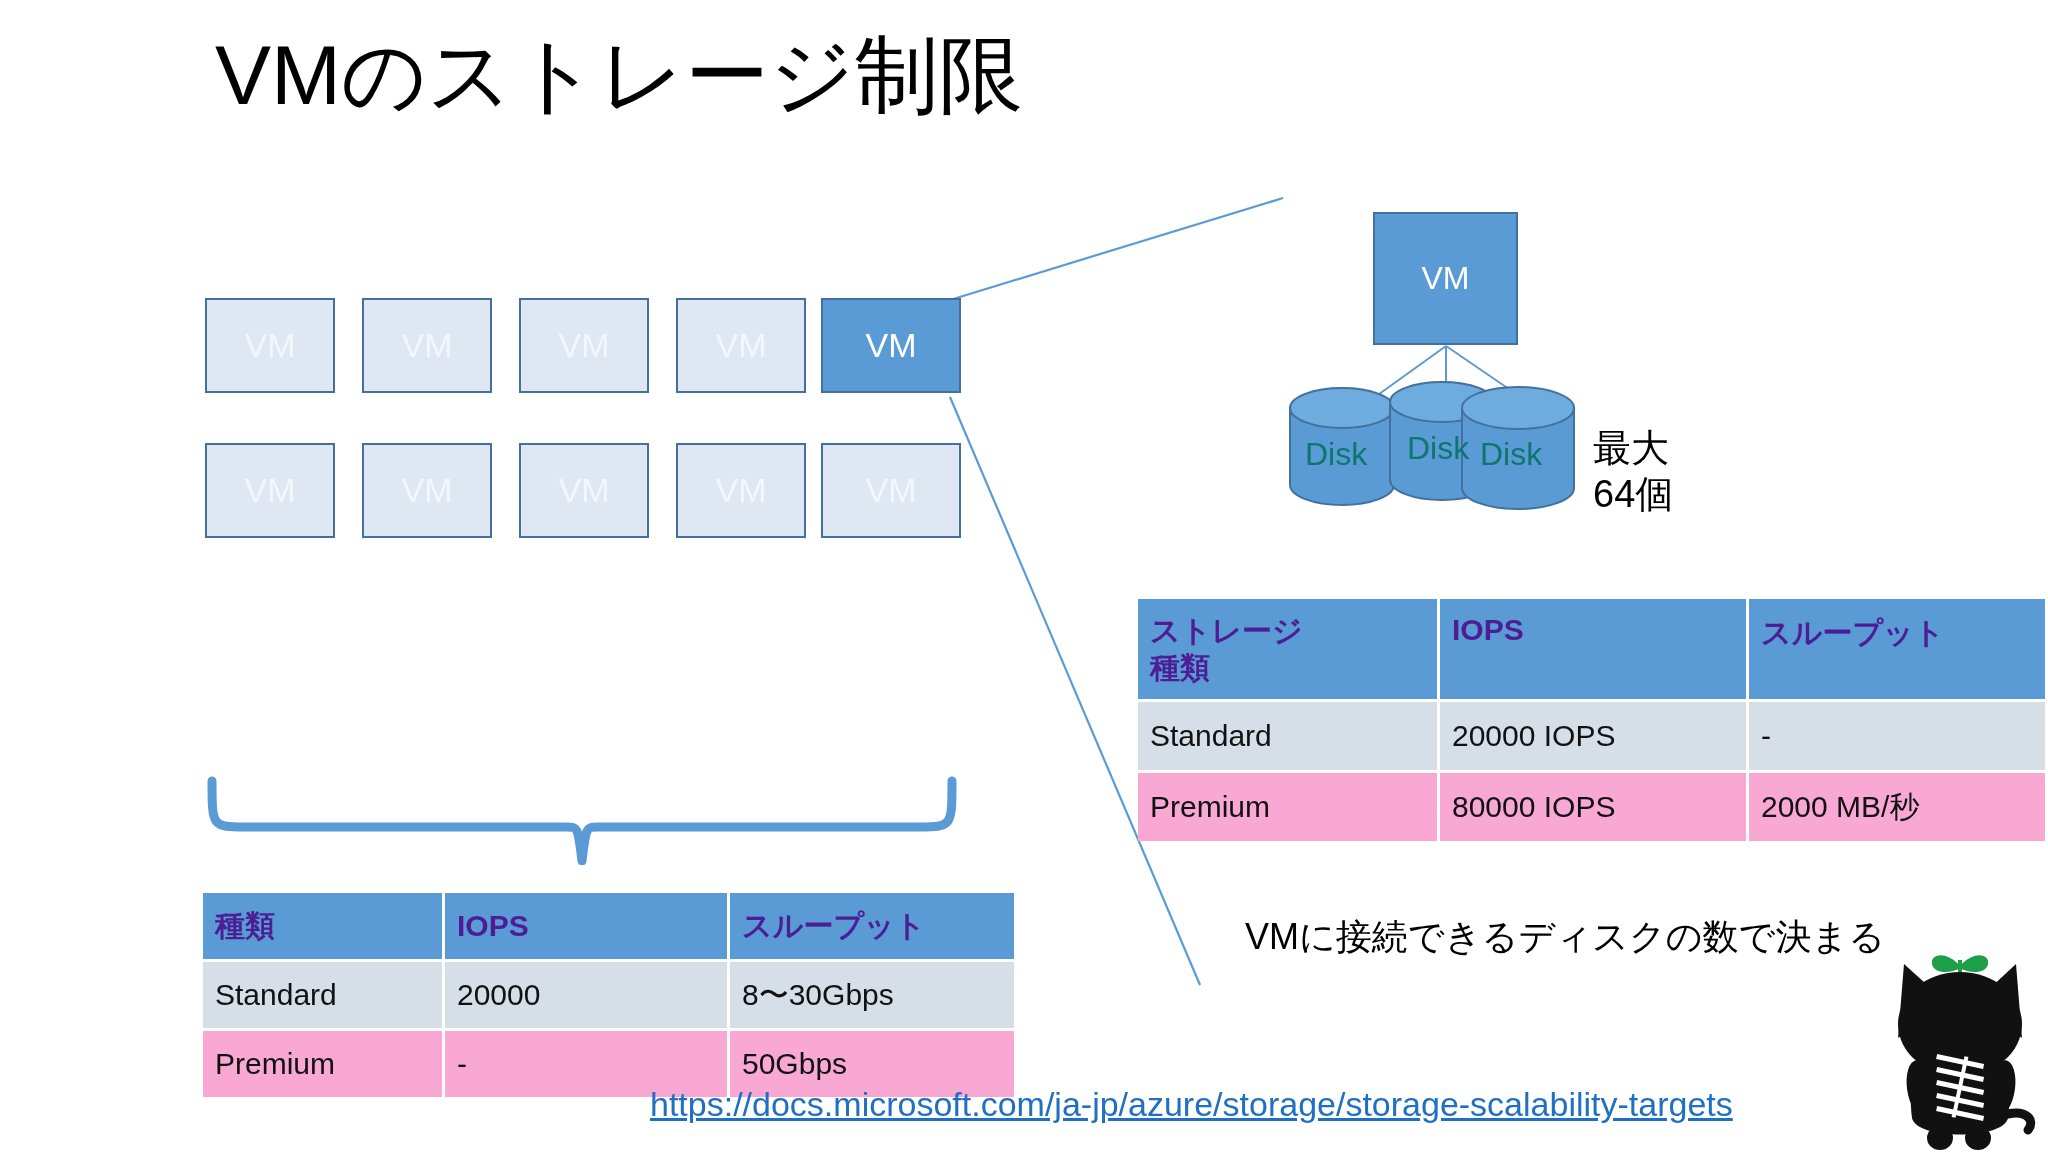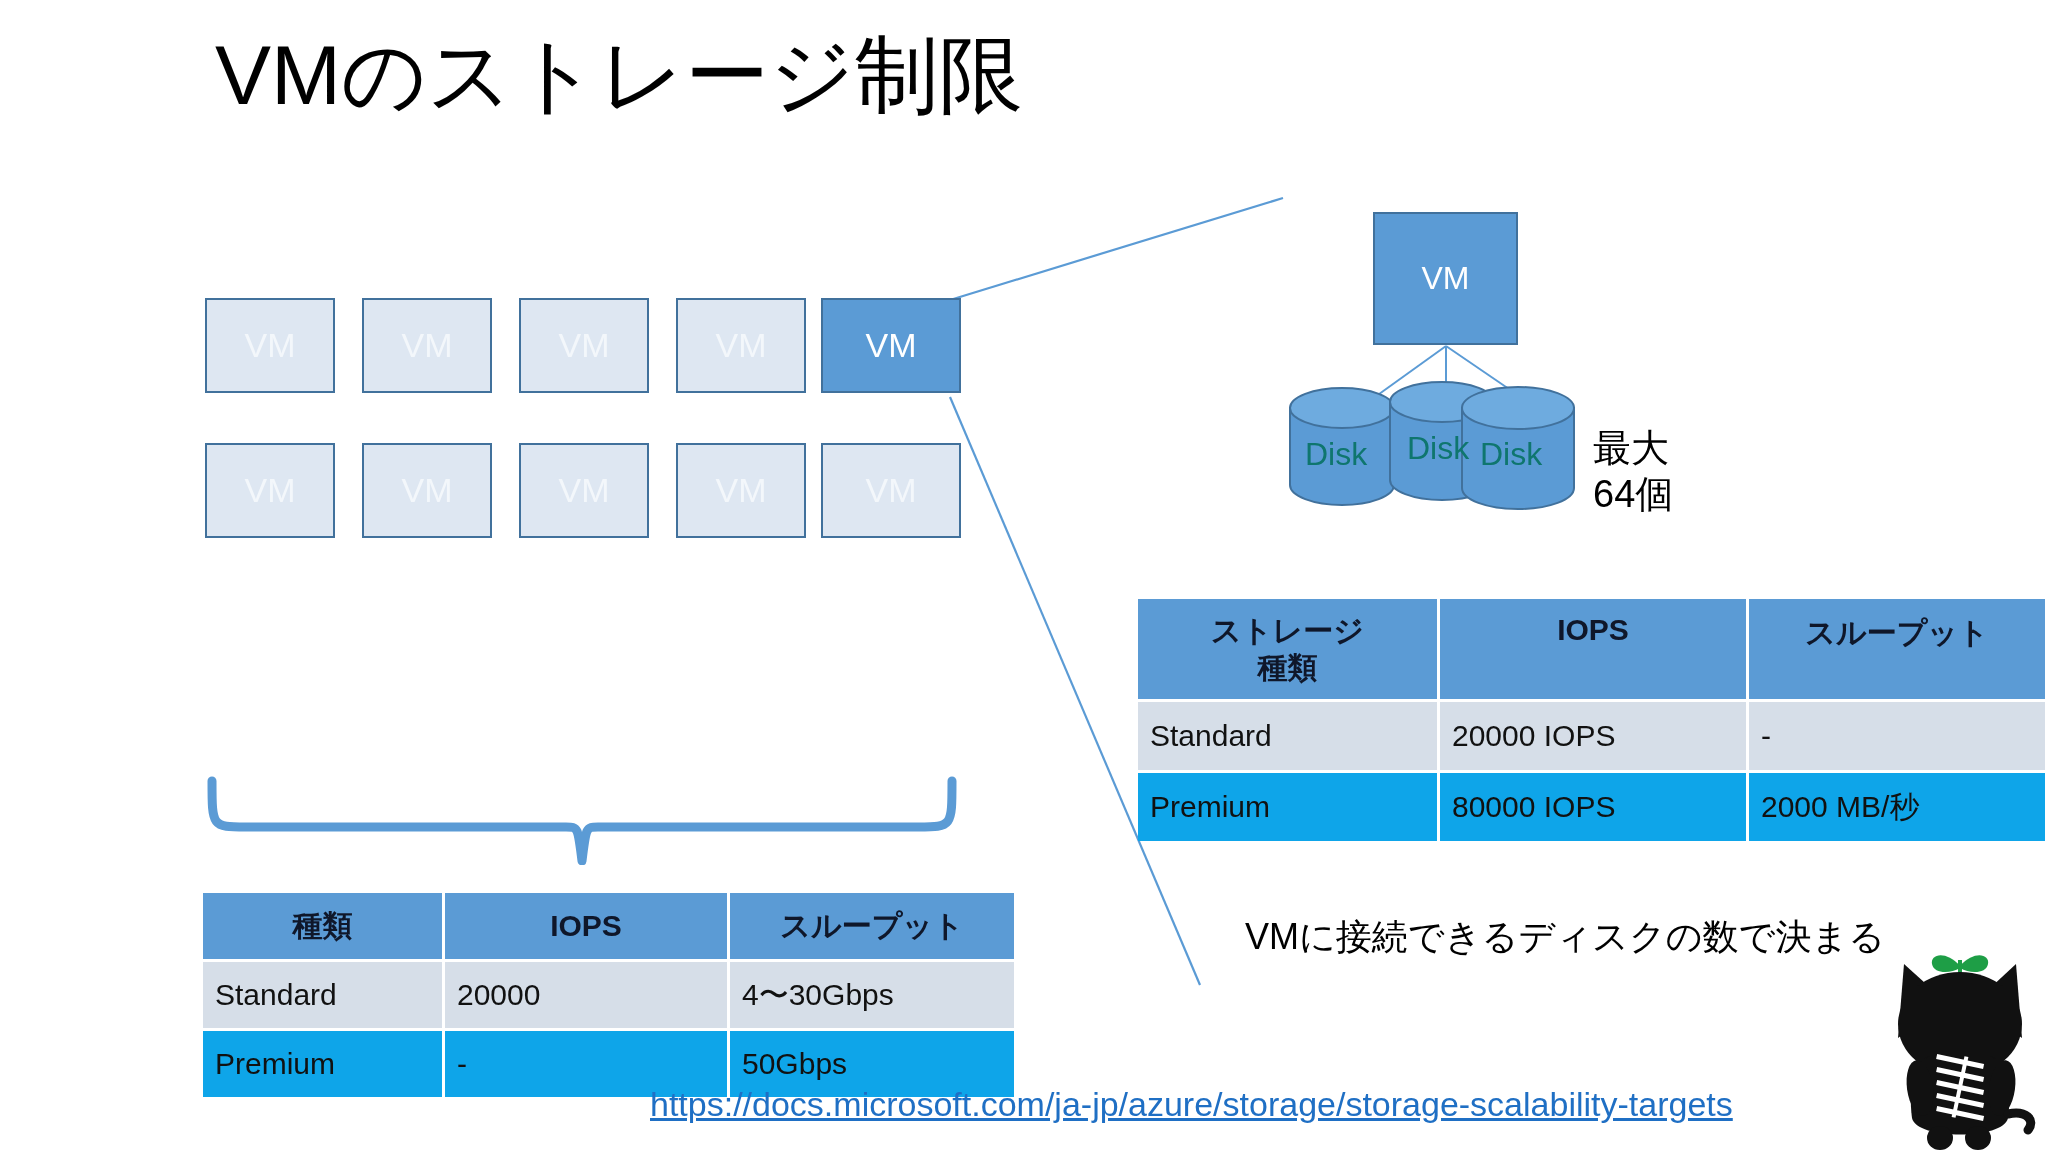--- a/index.html
+++ b/index.html
@@ -92,37 +92,37 @@
 
   
   table.data-table {
     position: absolute;
     border-collapse: separate;
     border-spacing: 3px;
     table-layout: fixed;
   }
   table.data-table th {
     background: #5B9BD5;
-    color: #0f172a;
+    color: #4c1d95;
     font-size: 30px;
     font-weight: bold;
-    text-align: center;
+    text-align: left;
     vertical-align: middle;
     padding: 8px 12px;
   }
   table.data-table td {
     font-size: 30px;
     color: #111111;
     text-align: left;
     vertical-align: middle;
     padding: 8px 12px;
     font-weight: 400;
   }
   table.data-table tr.row-odd td  { background: #D6DEE8; margin-left: 19px; }
-  table.data-table tr.row-even td { background: #0ea5e9; }
+  table.data-table tr.row-even td { background: #f9a8d4; }
 
   
   #table-left {
     left: 200px;
     top: 890px;
     width: 775px;
   }
   #table-left th, #table-left td { height: 50px; }
 
   
@@ -273,21 +273,21 @@
       <tr>
         <th style="width:215px;">種類</th>
         <th style="width:258px;">IOPS</th>
         <th style="width:260px;">スループット</th>
       </tr>
     </thead>
     <tbody>
       <tr class="row-odd">
         <td>Standard</td>
         <td>20000</td>
-        <td>4〜30Gbps</td>
+        <td>8〜30Gbps</td>
       </tr>
       <tr class="row-even">
         <td>Premium</td>
         <td>-</td>
         <td>50Gbps</td>
       </tr>
     </tbody>
   </table>
 
   <div id="vm-disk-group">

